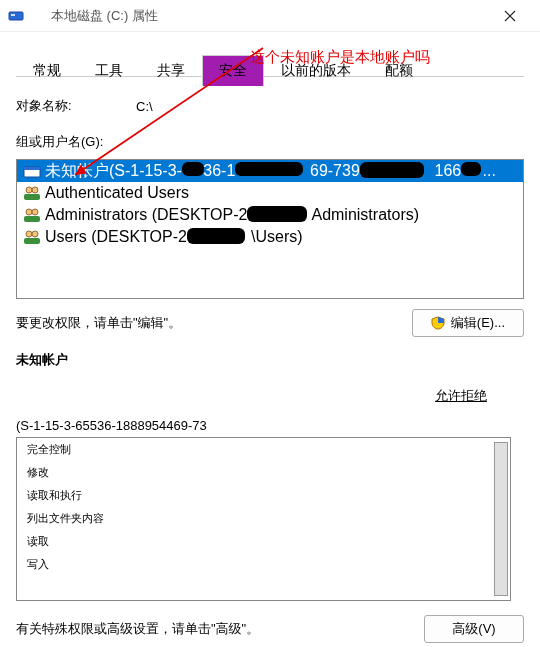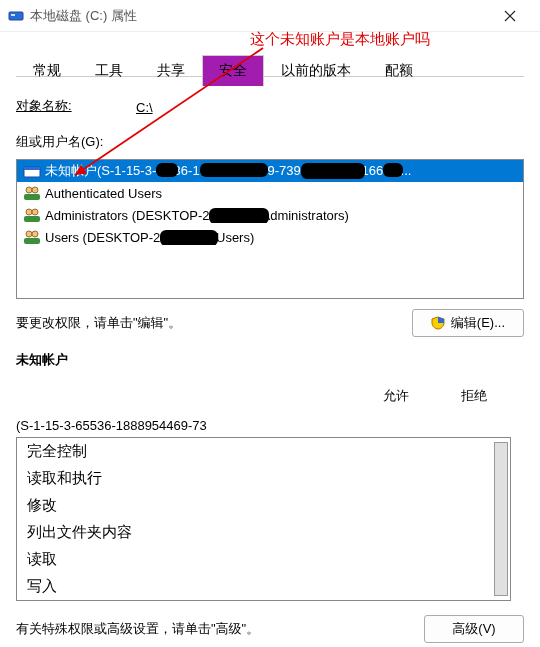--- a/index.html
+++ b/index.html
@@ -1,48 +1,48 @@
 <!DOCTYPE html>
 <html><head>
   <meta charset="utf-8">
   <style>
     * { box-sizing: border-box; margin: 0; padding: 0; font-family: "Microsoft YaHei", "Segoe UI", sans-serif; }
     body { width: 540px; height: 647px; background: #fff; font-size: 13px; color: #000; overflow: hidden; position: relative; }
-    .titlebar { display: flex; align-items: center; height: 32px; padding: 0 8px; border-bottom: 1px solid #eee; }
+    .titlebar { display: flex; align-items: center; height: 32px; padding: 0 8px; border-bottom: 1px solid #eee; gap: 21px; }
     .titlebar-icon { width: 16px; height: 16px; margin-right: 6px; display: inline-block; }
     .titlebar-icon svg { width: 100%; height: 100%; }
     .titlebar-text { flex: 1; font-size: 13px; color: #555; }
     .titlebar-close { width: 44px; height: 32px; display: flex; align-items: center; justify-content: center; cursor: pointer; color: #333; }
     .titlebar-close svg { width: 12px; height: 12px; }
-    .annotation { position: absolute; top: 30px; left: 250px; color: #e10000; font-size: 15px; z-index: 50; white-space: nowrap; }
+    .annotation { position: absolute; top: 48px; left: 250px; color: #e10000; font-size: 15px; z-index: 50; white-space: nowrap; }
     .arrow { position: absolute; z-index: 49; pointer-events: none; }
     .content { padding: 8px 16px 16px 16px; }
     .tabs { display: flex; border-bottom: 1px solid #ccc; margin-top: 4px; }
     .tab { padding: 6px 16px; font-size: 14px; cursor: pointer; border: 1px solid transparent; border-bottom: none; position: relative; top: 11px; }
     .tab.active { border-color: #ccc; background: #a21caf; border-bottom: 1px solid #fff; }
     .panel { padding-top: 14px; }
-    .row { display: flex; align-items: flex-end; margin: 6px 0; text-decoration: underline; }
+    .row { display: flex; align-items: center; margin: 6px 0; }
     .label { min-width: 80px; }
     .groups-label { margin-top: 18px; margin-bottom: 8px; }
     .listbox { border: 1px solid #888; height: 140px; overflow: auto; background: #fff; }
-    .listitem { display: flex; align-items: center; padding: 2px 6px; font-size: 13px; height: 22px; position: relative; }
+    .listitem { display: flex; align-items: center; padding: 2px 6px; font-size: 16px; height: 22px; position: relative; }
     .listitem.selected { background: #0078d4; color: #fff; }
     .group-icon, .unknown-icon { width: 18px; height: 16px; margin-right: 4px; flex-shrink: 0; display: inline-flex; align-items: center; justify-content: center; }
     .listitem-text { white-space: nowrap; overflow: hidden; text-overflow: ellipsis; position: relative; }
     .redact { position: absolute; background: #000; border-radius: 6px / 6px; height: 14px; z-index: 2; }
     .editrow { display: flex; align-items: center; justify-content: space-between; margin-top: 10px; }
     .btn { border: 1px solid #aaa; background: #fdfdfd; padding: 4px 18px; min-width: 100px; font-size: 13px; cursor: pointer; border-radius: 3px; }
     .btn.shield { display: inline-flex; align-items: center; gap: 6px; }
     .shield-icon { width: 14px; height: 14px; display: inline-block; }
     .perm-title { margin-top: 14px; font-weight: bold; }
     .perm-header { display: flex; justify-content: space-between; width: 495px; margin-top: 18px; }
     .perm-header .selname { flex: 1; margin-top: 31px; }
-    .allow-deny { display: flex; gap: 52px; padding-right: 24px; }
+    .allow-deny { display: flex; padding-right: 24px; text-decoration: underline; }
     .permbox { border: 1px solid #888; height: 164px; width: 495px; margin-top: 4px; position: relative; overflow: hidden; }
-    .permrow { padding: 4px 10px; font-size: 15px; }
+    .permrow { padding: 4px 10px; font-size: 11px; }
     .perm-scroll { position: absolute; right: 2px; top: 4px; width: 14px; bottom: 4px; background: #e0e0e0; border: 1px solid #999; }
     .adv-row { display: flex; justify-content: space-between; align-items: center; margin-top: 14px; }
   </style>
 </head>
 <body>
 
 <div class="annotation">这个未知账户是本地账户吗</div>
 <svg class="arrow" style="left:63px;top:44px;" width="210" height="140">
   <defs>
     <marker id="arrh" markerWidth="8" markerHeight="8" refX="6" refY="3" orient="auto">
@@ -156,22 +156,22 @@
     <div class="perm-header">
       <div class="selname">(S-1-15-3-65536-1888954469-73</div>
       <div class="allow-deny">
         <span>允许</span>
         <span>拒绝</span>
       </div>
     </div>
 
     <div class="permbox">
       <div class="permrow">完全控制</div>
+      <div class="permrow">修改</div>
       <div class="permrow">读取和执行</div>
-      <div class="permrow">修改</div>
       <div class="permrow">列出文件夹内容</div>
       <div class="permrow">读取</div>
       <div class="permrow">写入</div>
       <div class="perm-scroll"></div>
     </div>
 
     <div class="adv-row">
       <span>有关特殊权限或高级设置，请单击"高级"。</span>
       <button class="btn">高级(V)</button>
     </div>

